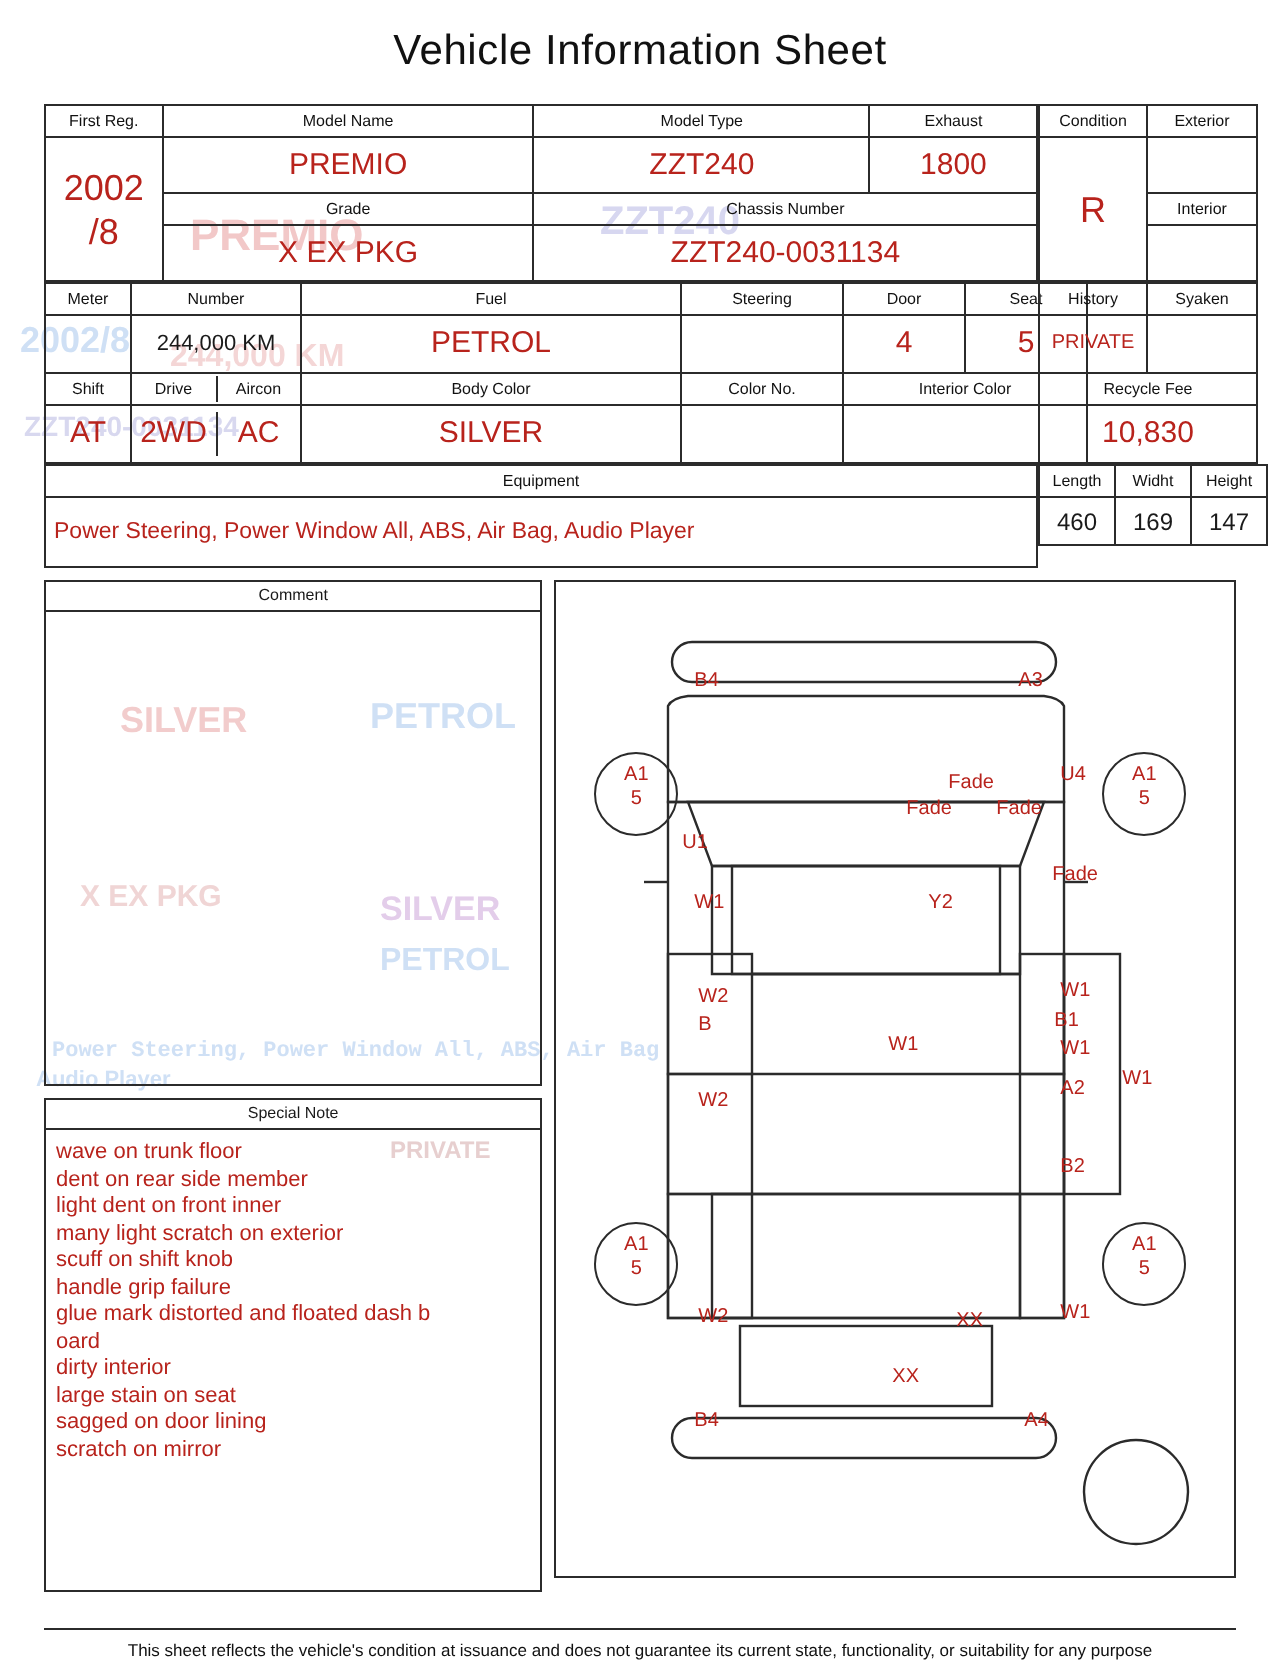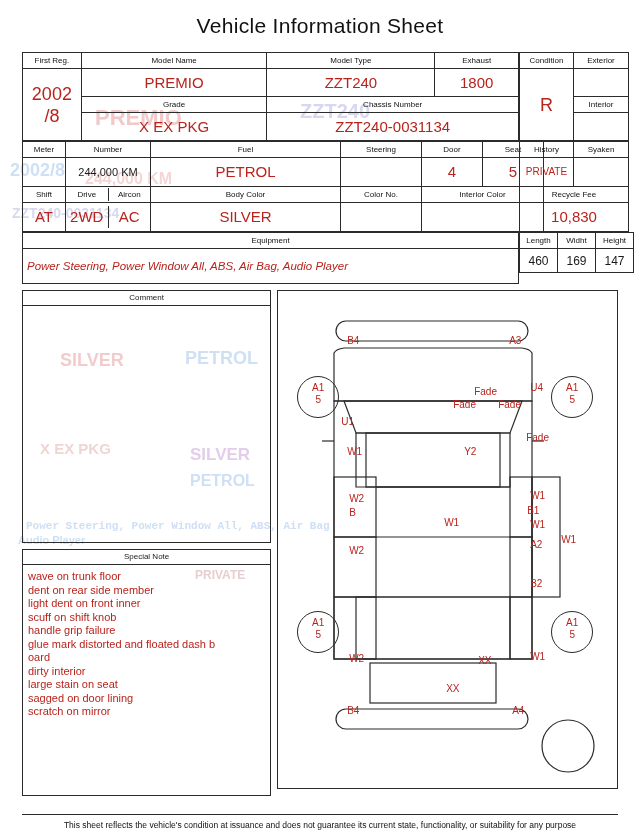--- a/index.html
+++ b/index.html
@@ -190,21 +190,21 @@
         </tr>
       </tbody>
         </table>
 
       <table class="grid" style="width:497px;table-layout:fixed;border-top:none;">
         <tbody>
             <tr>
               <td class="lbl" style="height:13px;">Equipment</td>
             </tr>
         <tr>
-              <td class="equip-val" style="height:34px;font-style:italic;">Power Steering, Power Window  All, ABS, Air Bag, Audio Player</td>
+              <td class="equip-val" style="height:34px;">Power Steering, Power Window  All, ABS, Air Bag, Audio Player</td>
             </tr>
       </tbody>
         </table>
     </div>
 
     <div class="t-right">
       <table class="grid" style="width:99px;table-layout:fixed;border-left:none;">
         <tbody>
             <tr>
           <td class="lbl" style="width:49px;height:13px;">Condition</td>
@@ -266,20 +266,21 @@
       <div class="commentbox">
         <div style="font-size:11px;color:#b8231c;padding:4px;"></div>
       </div>
 
       <div class="boxhead" style="margin-top:6px;">Special Note</div>
       <div class="notebox">
         <div class="notelist">
           <div>wave on trunk floor</div>
           <div>dent on rear side member</div>
           <div>light dent on front inner</div>
+          <div>many light scratch on exterior</div>
           <div>scuff on shift knob</div>
           <div>handle grip failure</div>
           <div>glue mark distorted and floated dash b</div>
           <div>oard</div>
           <div>dirty interior</div>
           <div>large stain on seat</div>
           <div>sagged on door lining</div>
           <div>scratch on mirror</div>
         </div>
       </div>

